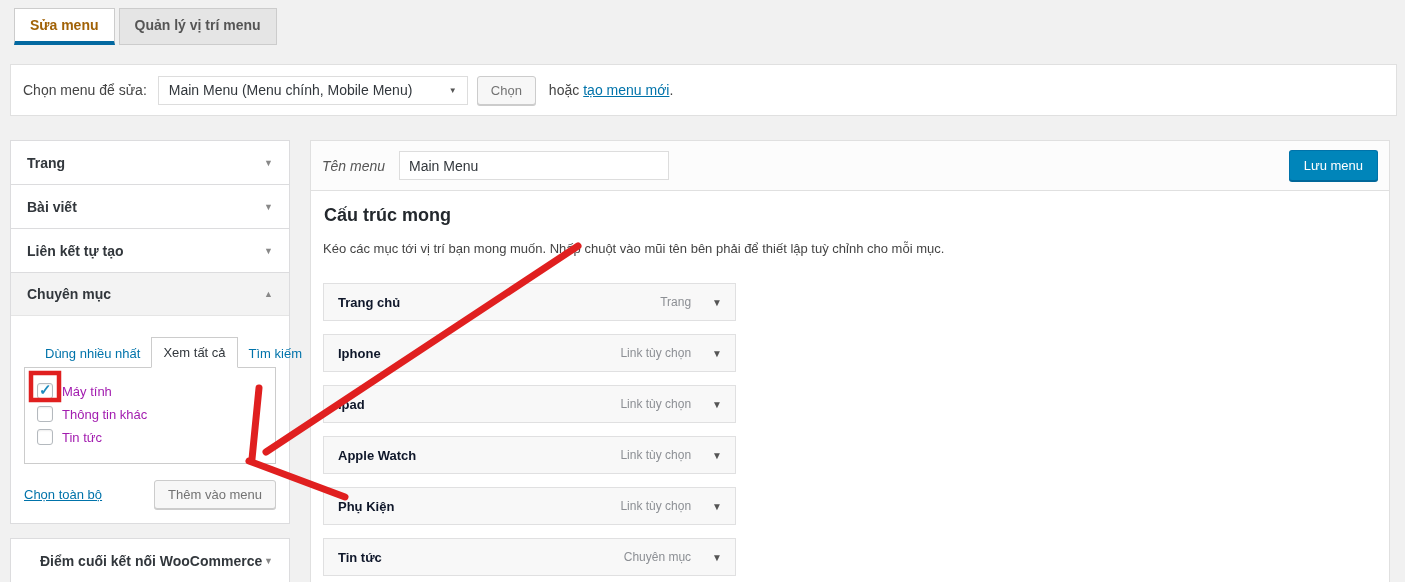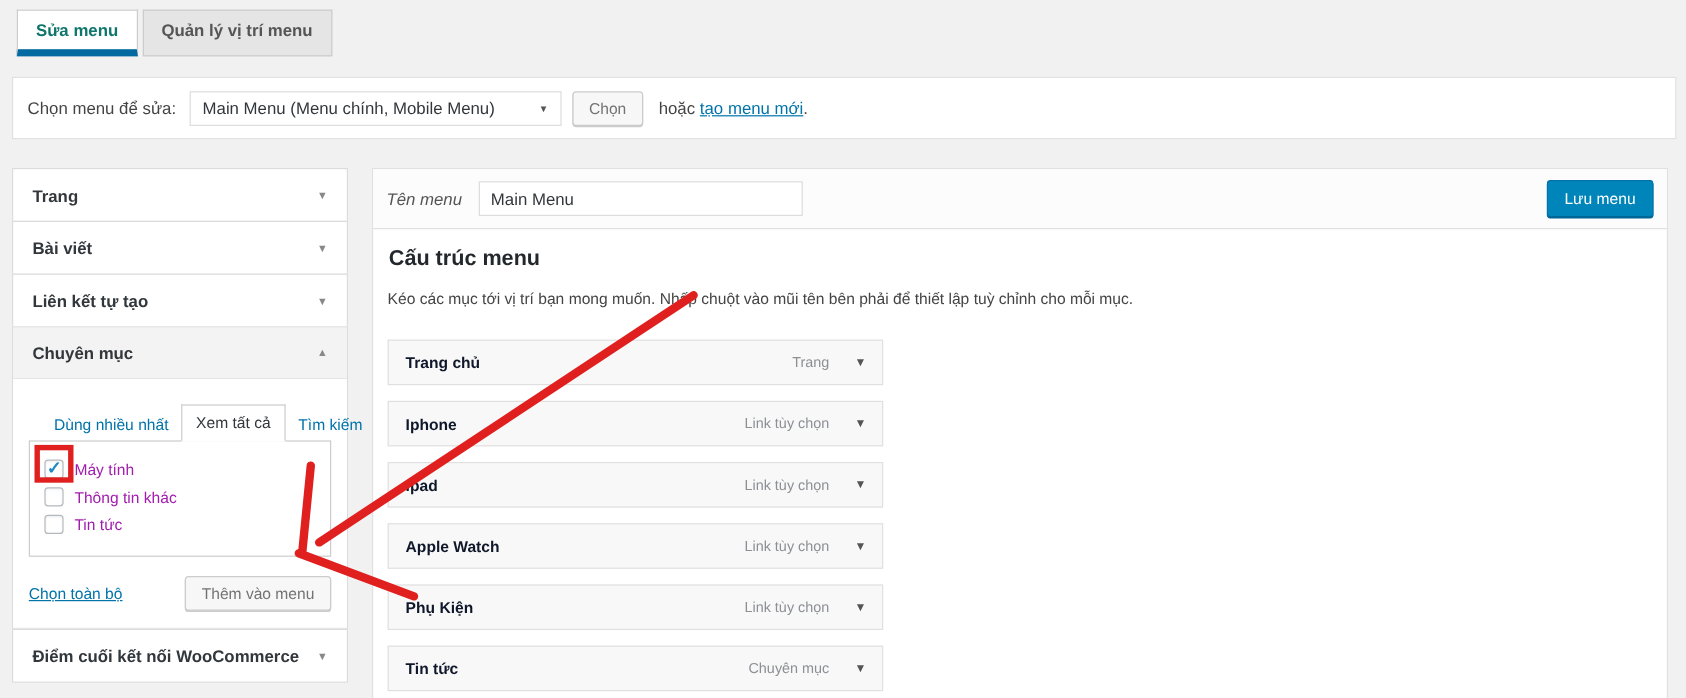--- a/index.html
+++ b/index.html
@@ -6,21 +6,21 @@
   body { margin:0; background:#f1f1f1; }
   .page { position:relative; width:1405px; height:582px; background:#f1f1f1;
           font-family:"Liberation Sans", sans-serif; font-size:13px; color:#444; overflow:hidden; }
   a { color:#0073aa; text-decoration:none; cursor:pointer; }
   .underline { text-decoration:underline; }
 
   
   .nav-tabs { position:absolute; top:8px; left:14px; display:flex; gap:4px; }
   .nav-tab { padding:8px 15px; border:1px solid #ccc; background:#e5e5e5; color:#555;
              font-size:14px; font-weight:600; cursor:pointer; white-space:nowrap; }
-  .nav-tab.active { background:#fff; border-bottom:6px solid #0369a1; color:#0f766e; }
+  .nav-tab.active { background:#fff; border-bottom:4px solid #0369a1; color:#a16207; }
 
   
   .select-bar { position:absolute; left:10px; top:64px; width:1387px; height:52px; background:#fff;
                 border:1px solid #e0e0e0; display:flex; align-items:center; padding:0 12px; }
   .select-bar .bar-label { font-size:14px; color:#444; margin-right:11px; }
   .select-box { width:310px; height:29px; border:1px solid #ddd; background:#fff; display:flex;
                 align-items:center; justify-content:space-between; padding:0 10px; font-size:14px;
                 color:#32373c; margin-right:9px; cursor:pointer; }
   .select-box .sel-arrow { font-size:8px; color:#555; }
   .btn-secondary { background:#f7f7f7; border:1px solid #ccc; border-radius:3px; color:#737373;
@@ -30,21 +30,21 @@
   .create-link { font-size:14px; }
 
   
   .sidebar { position:absolute; left:10px; top:140px; width:280px; }
   .panel { background:#fff; border:1px solid #dcdcde; margin-top:-1px; }
   .panel.first { margin-top:0; }
   .panel-header { height:43px; display:flex; align-items:center; justify-content:space-between;
                   padding:0 16px; cursor:pointer; font-size:14px; font-weight:600; color:#32373c; }
   .panel-header .chev { font-size:9px; color:#888; }
   .panel.expanded .panel-header { background:#f3f3f3; border-bottom:1px solid #e5e5e5; }
-  .panel.woo { margin-top:0; }
+  .panel.woo { margin-top:14px;padding-left:13px; }
 
   .cat-body { padding:21px 13px 14px; background:#fff; }
   .cat-tabs { display:flex; align-items:flex-end; position:relative; z-index:2; margin-bottom:-1px;
               padding-left:10px; }
   .cat-tab { font-size:13px; padding:7px 11px; cursor:pointer; white-space:nowrap; }
   .cat-tab.link { color:#0073aa; }
   .cat-tab.active { border:1px solid #ccc; border-bottom:1px solid #fff; background:#fff; color:#32373c; }
   .cat-list { border:1px solid #ccc; background:#fff; height:97px; padding:15px 0 0 12px; }
   .cat-row { display:flex; align-items:center; margin-bottom:7px; }
   .cb { width:16px; height:16px; border:1px solid #b4b9be; border-radius:3px; background:#fff;
@@ -163,21 +163,21 @@
   </div>
 
   <div class="main">
     <div class="main-header">
       <span class="name-label">Tên menu</span>
       <input class="name-input" type="text" value="Main Menu" style="">
       <div class="spacer"></div>
       <button class="btn-primary">Lưu menu</button>
     </div>
     <div class="main-body">
-      <div class="structure-title">Cấu trúc menu</div>
+      <div class="structure-title">Cấu trúc mong</div>
       <div class="structure-hint">Kéo các mục tới vị trí bạn mong muốn. Nhấp chuột vào mũi tên bên phải để thiết lập tuỳ chỉnh cho mỗi mục.</div>
       <div class="menu-items">
 
         <div class="menu-item">
           <span class="mi-title">Trang chủ</span>
           <span class="mi-type">Trang</span>
           <span class="mi-arrow">▼</span>
         </div>
         <div class="menu-item">
           <span class="mi-title">Iphone</span>

